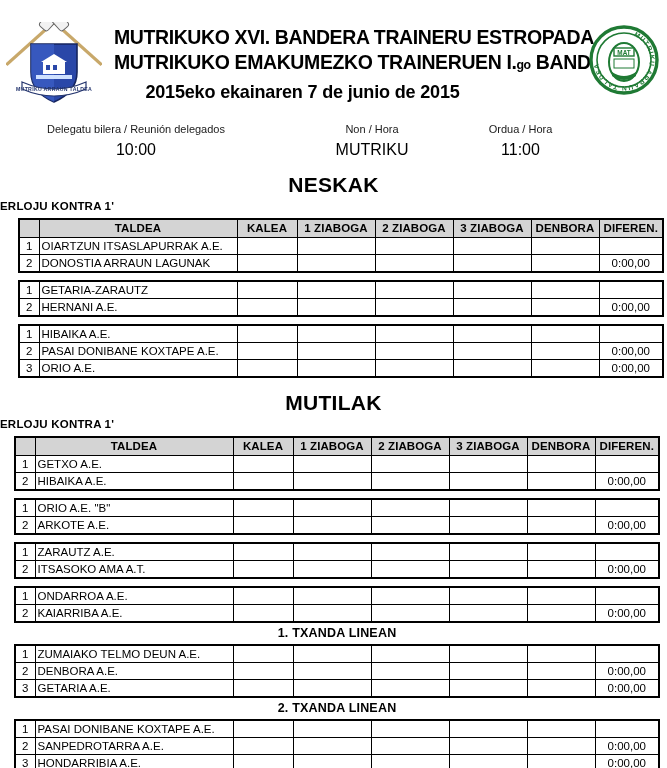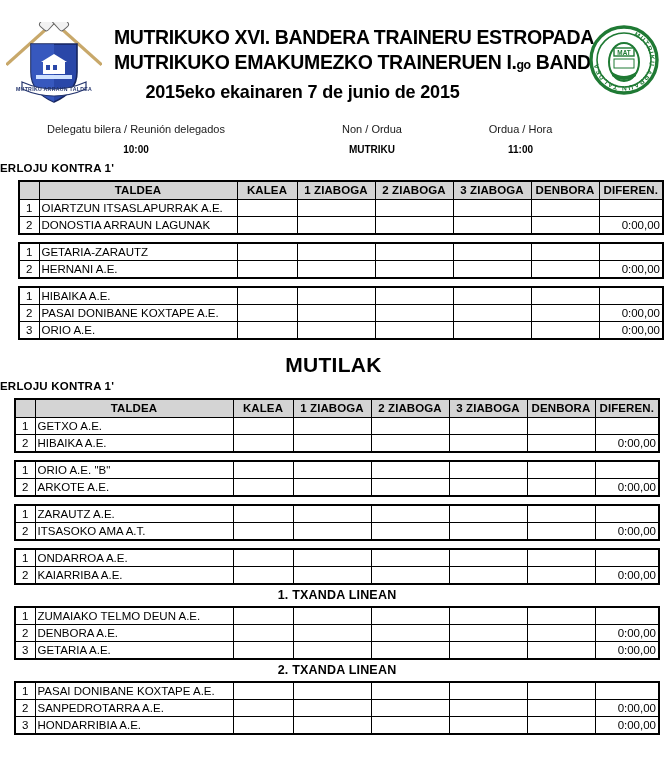--- a/index.html
+++ b/index.html
@@ -36,21 +36,21 @@
   }
   .sup{font-size:13px;vertical-align:baseline;}
 
   
   .inforow{display:flex;width:569px;margin-top:0;}
   .infocell{flex:1;text-align:center;}
   .infocell.c1{flex:0 0 272px;text-align:center;}
   .infocell.c2{flex:0 0 200px;}
   .infocell.c3{flex:1;}
   .info-label{font-size:11px;line-height:15px;color:#1a1a1a;}
-  .info-value{font-size:10px;font-weight:bold;line-height:20px;margin-top:3px;}
+  .info-value{font-size:16px;font-weight:normal;line-height:20px;margin-top:3px;}
 
   
   .sec-title{
     text-align:center;font-weight:bold;font-size:21px;line-height:26px;
     margin-top:12px;letter-spacing:.3px;
   }
   .sec-sub{
     text-align:left;font-weight:bold;font-size:11.5px;line-height:15px;
     margin-top:1px;letter-spacing:.2px;
   }
@@ -67,21 +67,21 @@
     border:1px solid #000;height:16px;padding:0 2px;
     font-size:11.5px;line-height:15px;font-weight:normal;
     overflow:hidden;white-space:nowrap;
   }
   table.rt thead th{
     background:#d4d4d4;font-weight:bold;text-align:center;
     font-size:11.5px;height:17px;letter-spacing:.1px;
   }
   td.c-num{text-align:center;font-size:11px;}
   td.c-team{text-align:left;padding-left:4px;}
-  td.c-dif{text-align:right;padding-right:7px;font-size:11.5px;}
+  td.c-dif{text-align:center;padding-right:7px;font-size:11.5px;}
   .hdr-blank{background:#d4d4d4;}
 
   
   col.w-num{width:20px}
   col.w-team{width:198px}
   col.w-kalea{width:60px}
   col.w-z{width:78px}
   col.w-den{width:68px}
   col.w-dif{width:64px}
 
@@ -145,30 +145,31 @@
       </div>
     </div>
   </div>
 
   <div class="inforow">
     <div class="infocell c1">
       <div class="info-label">Delegatu bilera / Reunión delegados</div>
       <div class="info-value">10:00</div>
     </div>
     <div class="infocell c2">
-      <div class="info-label">Non / Ordua</div>
+      <div class="info-label">Non / Hora</div>
       <div class="info-value">MUTRIKU</div>
     </div>
     <div class="infocell c3">
       <div class="info-label">Ordua / Hora</div>
       <div class="info-value">11:00</div>
     </div>
   </div>
 
   <div id="sections-root">
+      <div class="sec-title">NESKAK</div>
       <div class="sec-sub">ERLOJU KONTRA 1'</div>
       <div class="tbl-wrap neskak">
         <table class="rt">
           <colgroup>
             <col class="w-num">
             <col class="w-team">
             <col class="w-kalea">
             <col class="w-z">
             <col class="w-z">
             <col class="w-z">

